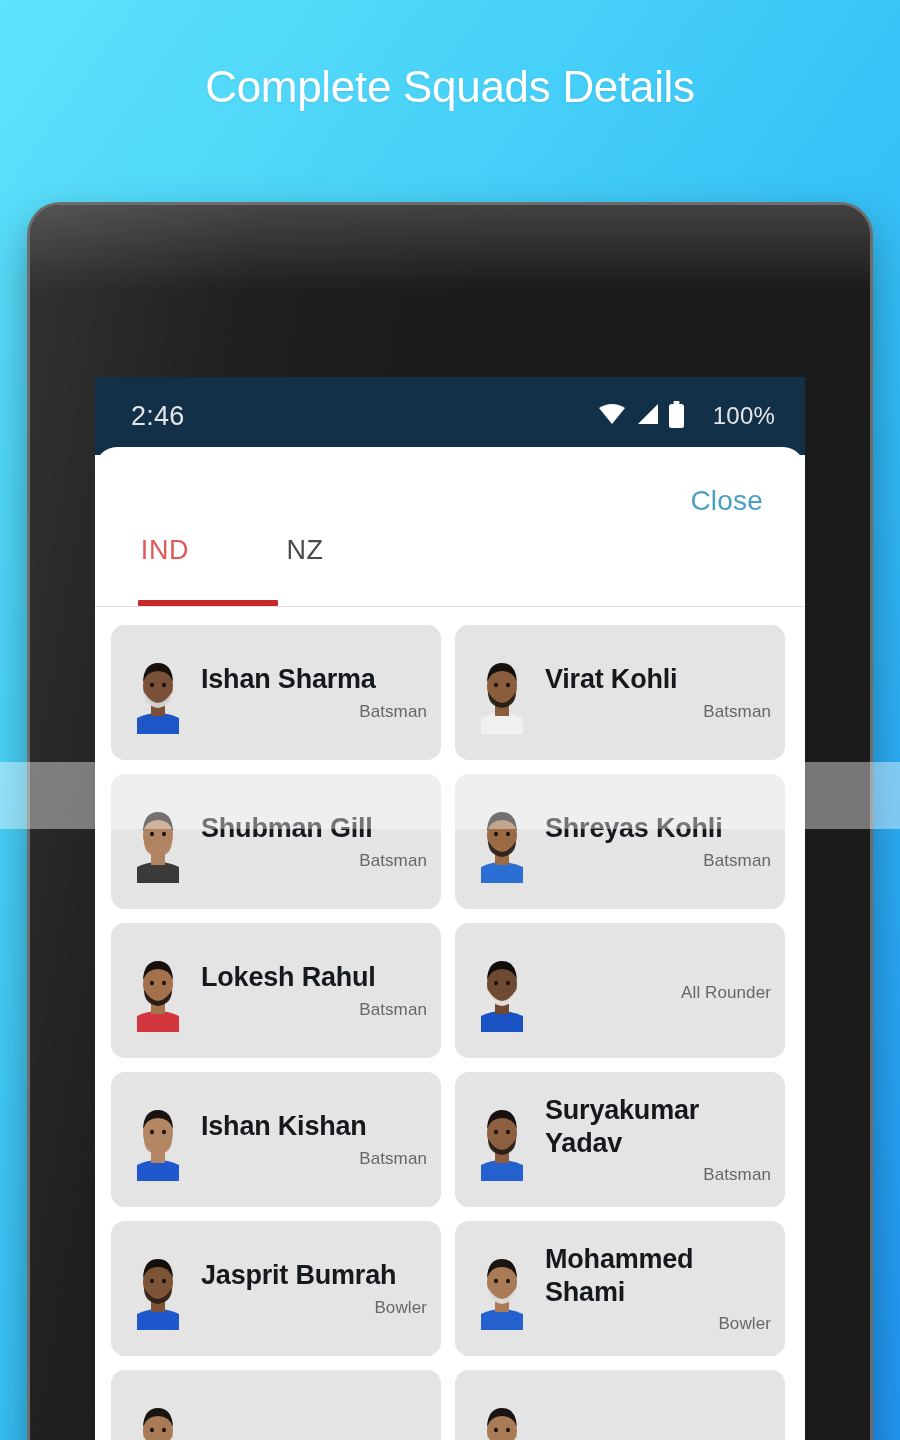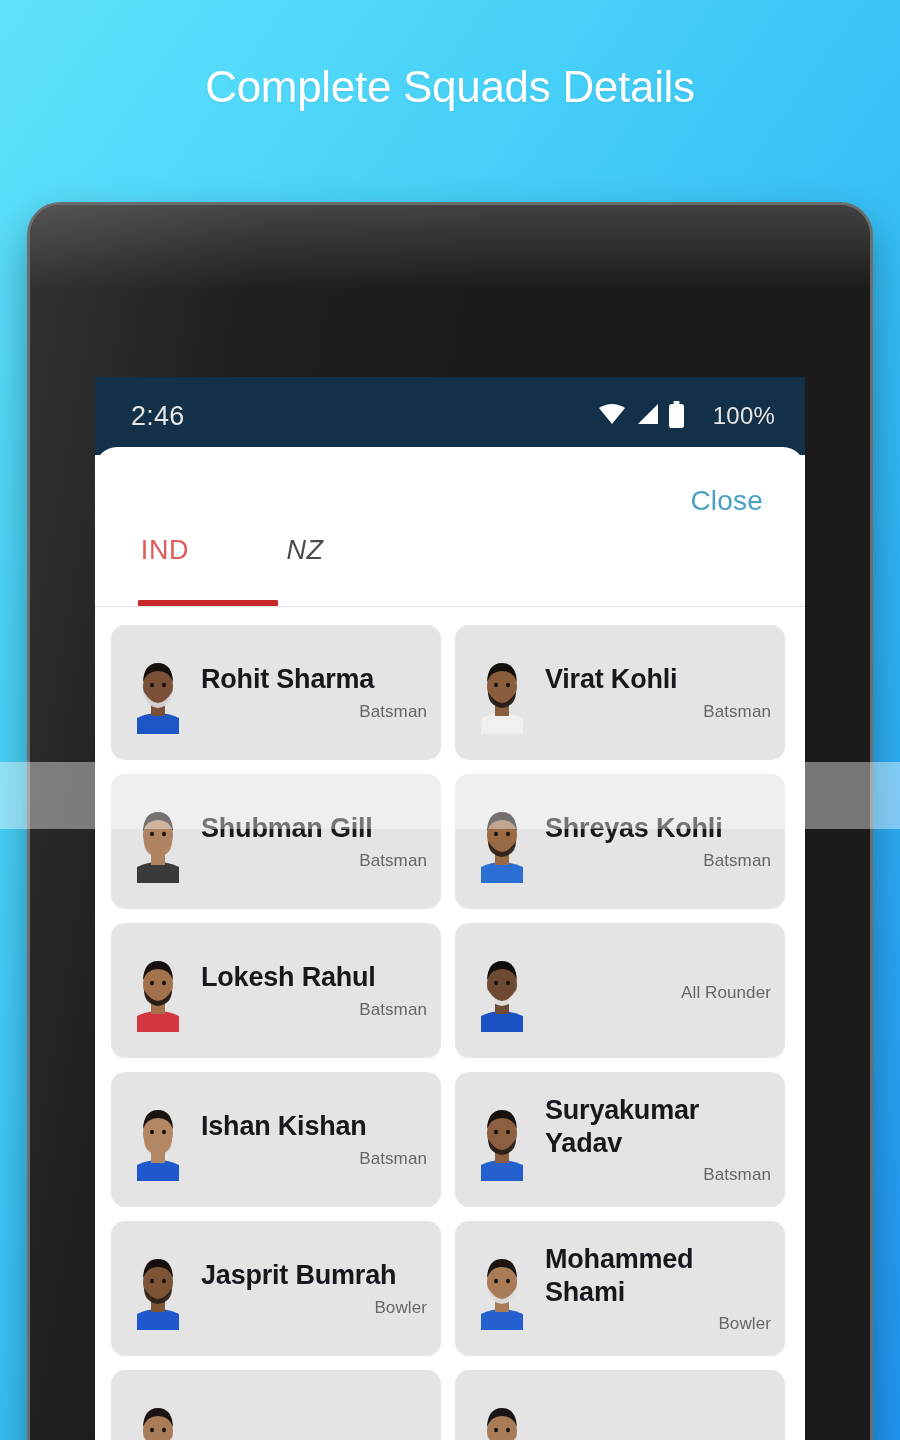--- a/index.html
+++ b/index.html
@@ -84,21 +84,21 @@
   .tabs{
     position:absolute; left:0; bottom:0; width:598px; height:86px;
     display:flex; align-items:flex-start;
   }
   .tab{
     width:140px; text-align:center; padding-top:14px;
     font-size:27px; letter-spacing:0.6px;
     background:none; border:none; font-family:inherit; cursor:pointer;
   }
   .tab.active{ color:#e05a5a; }
-  .tab.inactive{ color:#4a4a4a;font-style:italic; }
+  .tab.inactive{ color:#4a4a4a; }
   .tab-underline{
     position:absolute; left:43px; bottom:1px; width:140px; height:6px;
     background:#c62828; border-radius:1px;
   }
   .tabs-divider{
     position:absolute; left:0; bottom:0; width:710px; height:1px;
     background:#e2e2e2;
   }
 
   
@@ -192,21 +192,21 @@
     <path d="M10 82 L10 66 Q31 56 52 66 L52 82 Z" fill="#1e56c8"></path>
     <path d="M24 50 h14 v14 h-14 z" fill="#7a5138"></path>
     <ellipse cx="31" cy="34" rx="15" ry="19" fill="#7a5138"></ellipse>
     <path d="M17 40 Q31 62 45 40 Q45 54 31 56 Q17 54 17 40 Z" fill="#d8d8d8" opacity="0.92"></path>
     <path d="M16 30 Q17 11 31 11 Q45 11 46 30 Q42 19 31 19 Q20 19 16 30 Z" fill="#15100d"></path>
     <ellipse cx="25" cy="33" rx="2" ry="2.2" fill="#1a120d"></ellipse>
     <ellipse cx="37" cy="33" rx="2" ry="2.2" fill="#1a120d"></ellipse>
   </svg>
             </div>
      <div class="card-text">
-       <div class="card-name">Rohit Sharma</div>
+       <div class="card-name">Ishan Sharma</div>
        <div class="card-role">Batsman</div>
      </div>
           </div>
           <div class="card">
             <div class="card-avatar">
               <svg class="pt" width="62" height="82" viewBox="0 0 62 82" aria-hidden="true">
     <path d="M10 82 L10 66 Q31 56 52 66 L52 82 Z" fill="#f0f0ee"></path>
     <path d="M24 50 h14 v14 h-14 z" fill="#8a5d3d"></path>
     <ellipse cx="31" cy="34" rx="15" ry="19" fill="#8a5d3d"></ellipse>
     <path d="M17 40 Q31 62 45 40 Q45 54 31 56 Q17 54 17 40 Z" fill="#221a14" opacity="0.92"></path>

